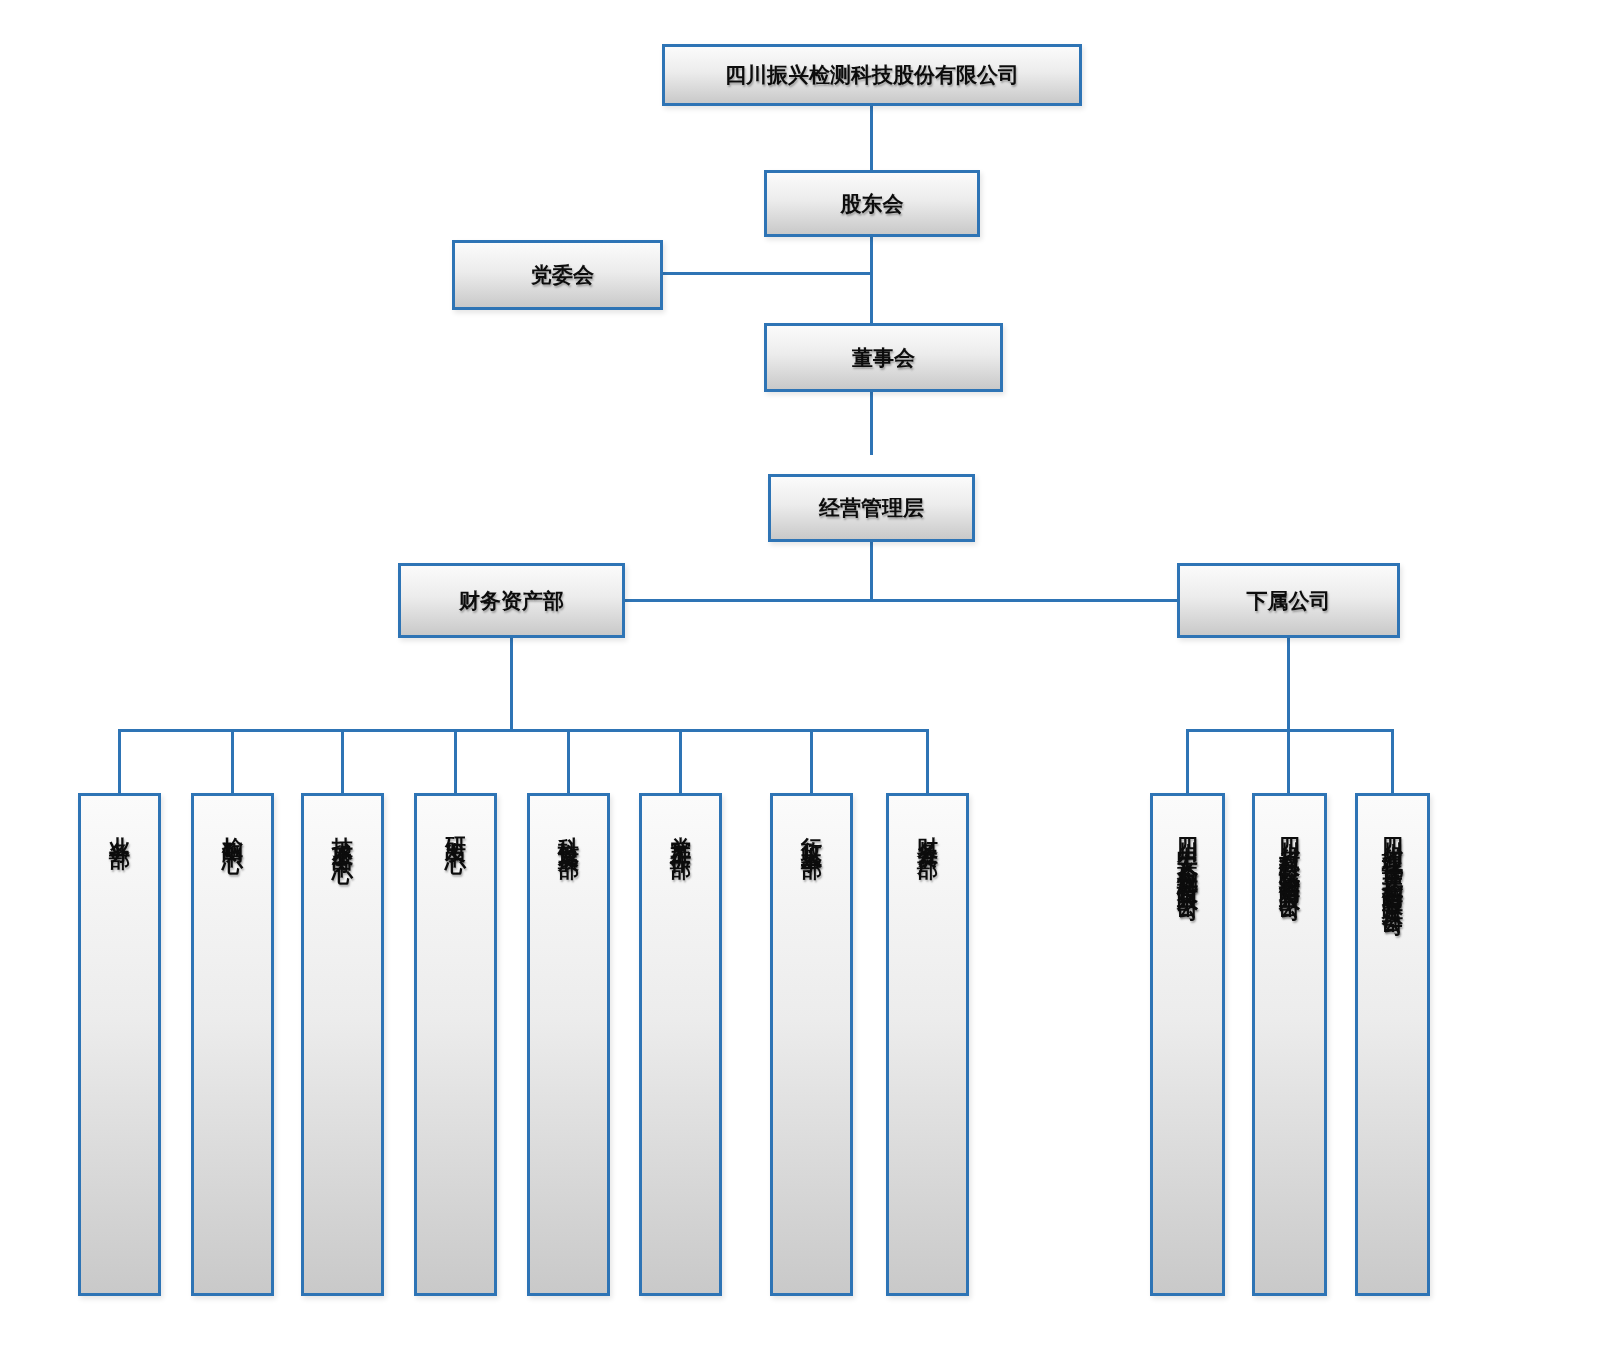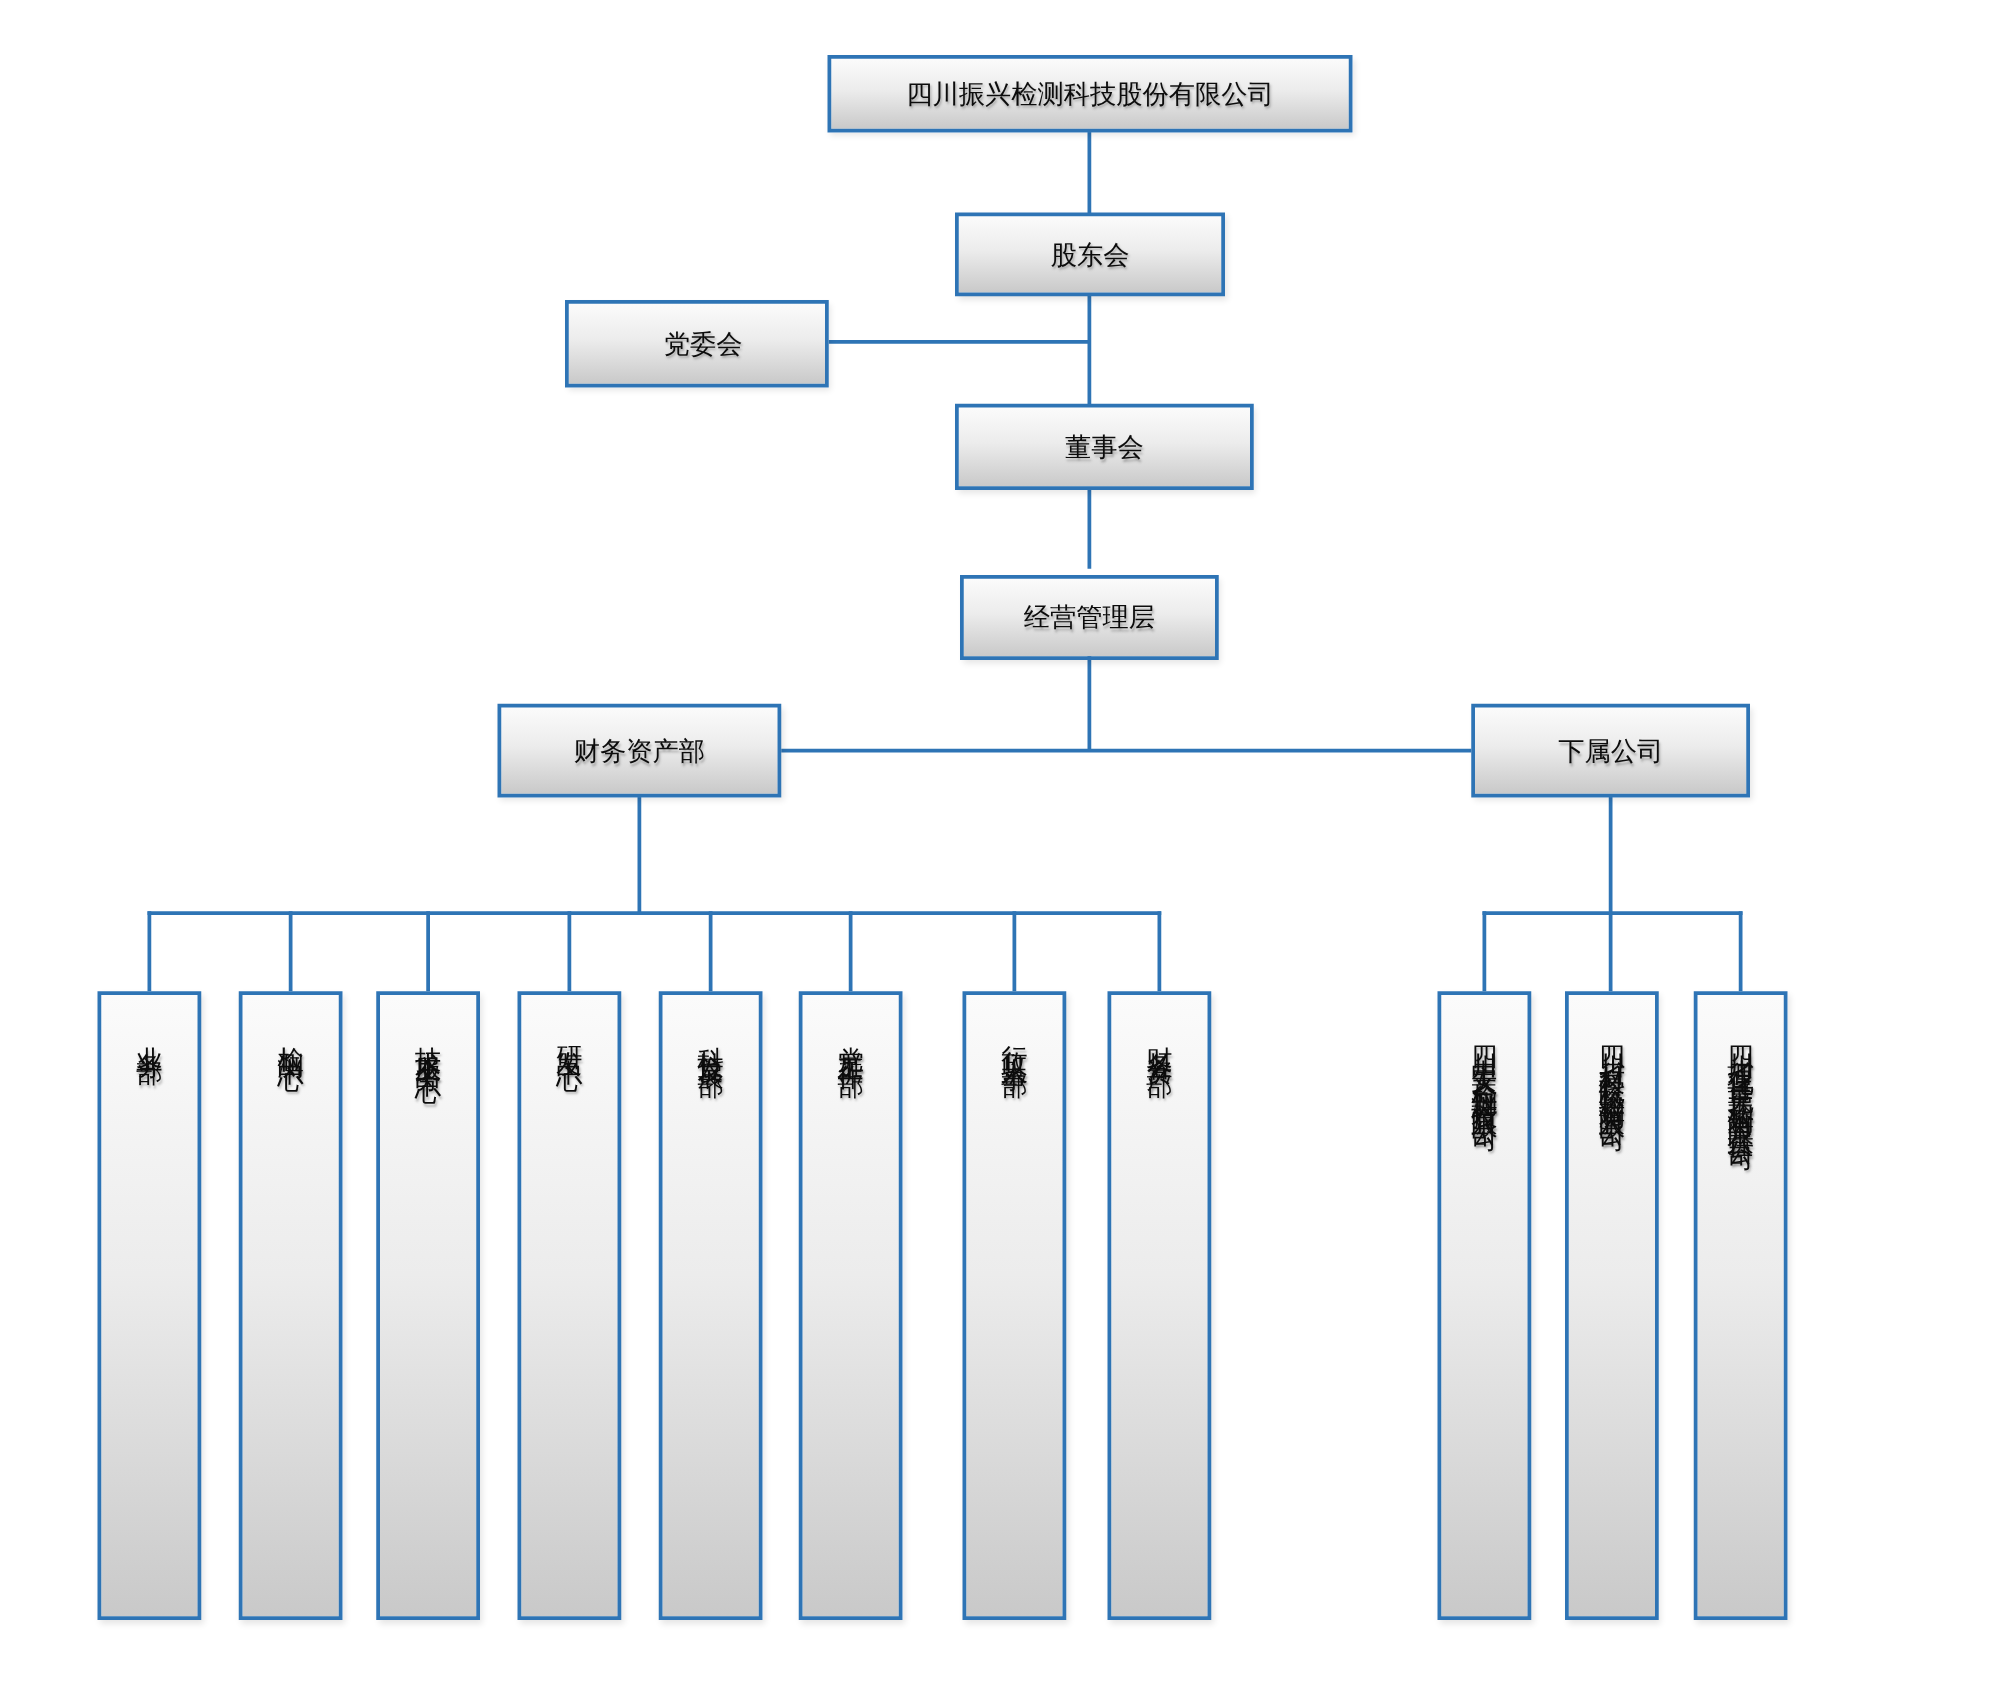--- a/index.html
+++ b/index.html
@@ -16,21 +16,21 @@
     overflow: hidden;
   }
   .node {
     position: absolute;
     box-sizing: border-box;
     border: 3px solid #2e74b5;
     background: linear-gradient(to bottom, #fbfbfb 0%, #ececec 45%, #c9c9c9 100%);
     display: flex;
     align-items: center;
     justify-content: center;
-    font-weight: 400;
+    font-weight: 700;
     color: #0c0c0c;
     font-size: 21px;
     text-shadow: 1px 2px 2px rgba(40,40,40,0.35);
     box-shadow: 2px 3px 5px rgba(0,0,0,0.10);
   }
   .vnode {
     align-items: flex-start;
     padding-top: 24px;
   }
   .vnode .vtext {
@@ -81,21 +81,21 @@
   </div>
 
   <div class="node" style="left:452px; top:240px; width:211px; height:70px;padding-left:10px;">
     <span>党委会</span>
   </div>
 
   <div class="node" style="left:764px; top:323px; width:239px; height:69px;">
     <span>董事会</span>
   </div>
 
-  <div class="node" style="left:768px; top:460px; width:207px; height:68px;">
+  <div class="node" style="left:768px; top:474px; width:207px; height:68px;">
     <span>经营管理层</span>
   </div>
 
   <div class="node" style="left:398px; top:563px; width:227px; height:75px;">
     <span>财务资产部</span>
   </div>
 
   <div class="node" style="left:1177px; top:563px; width:223px; height:75px;">
     <span>下属公司</span>
   </div>

